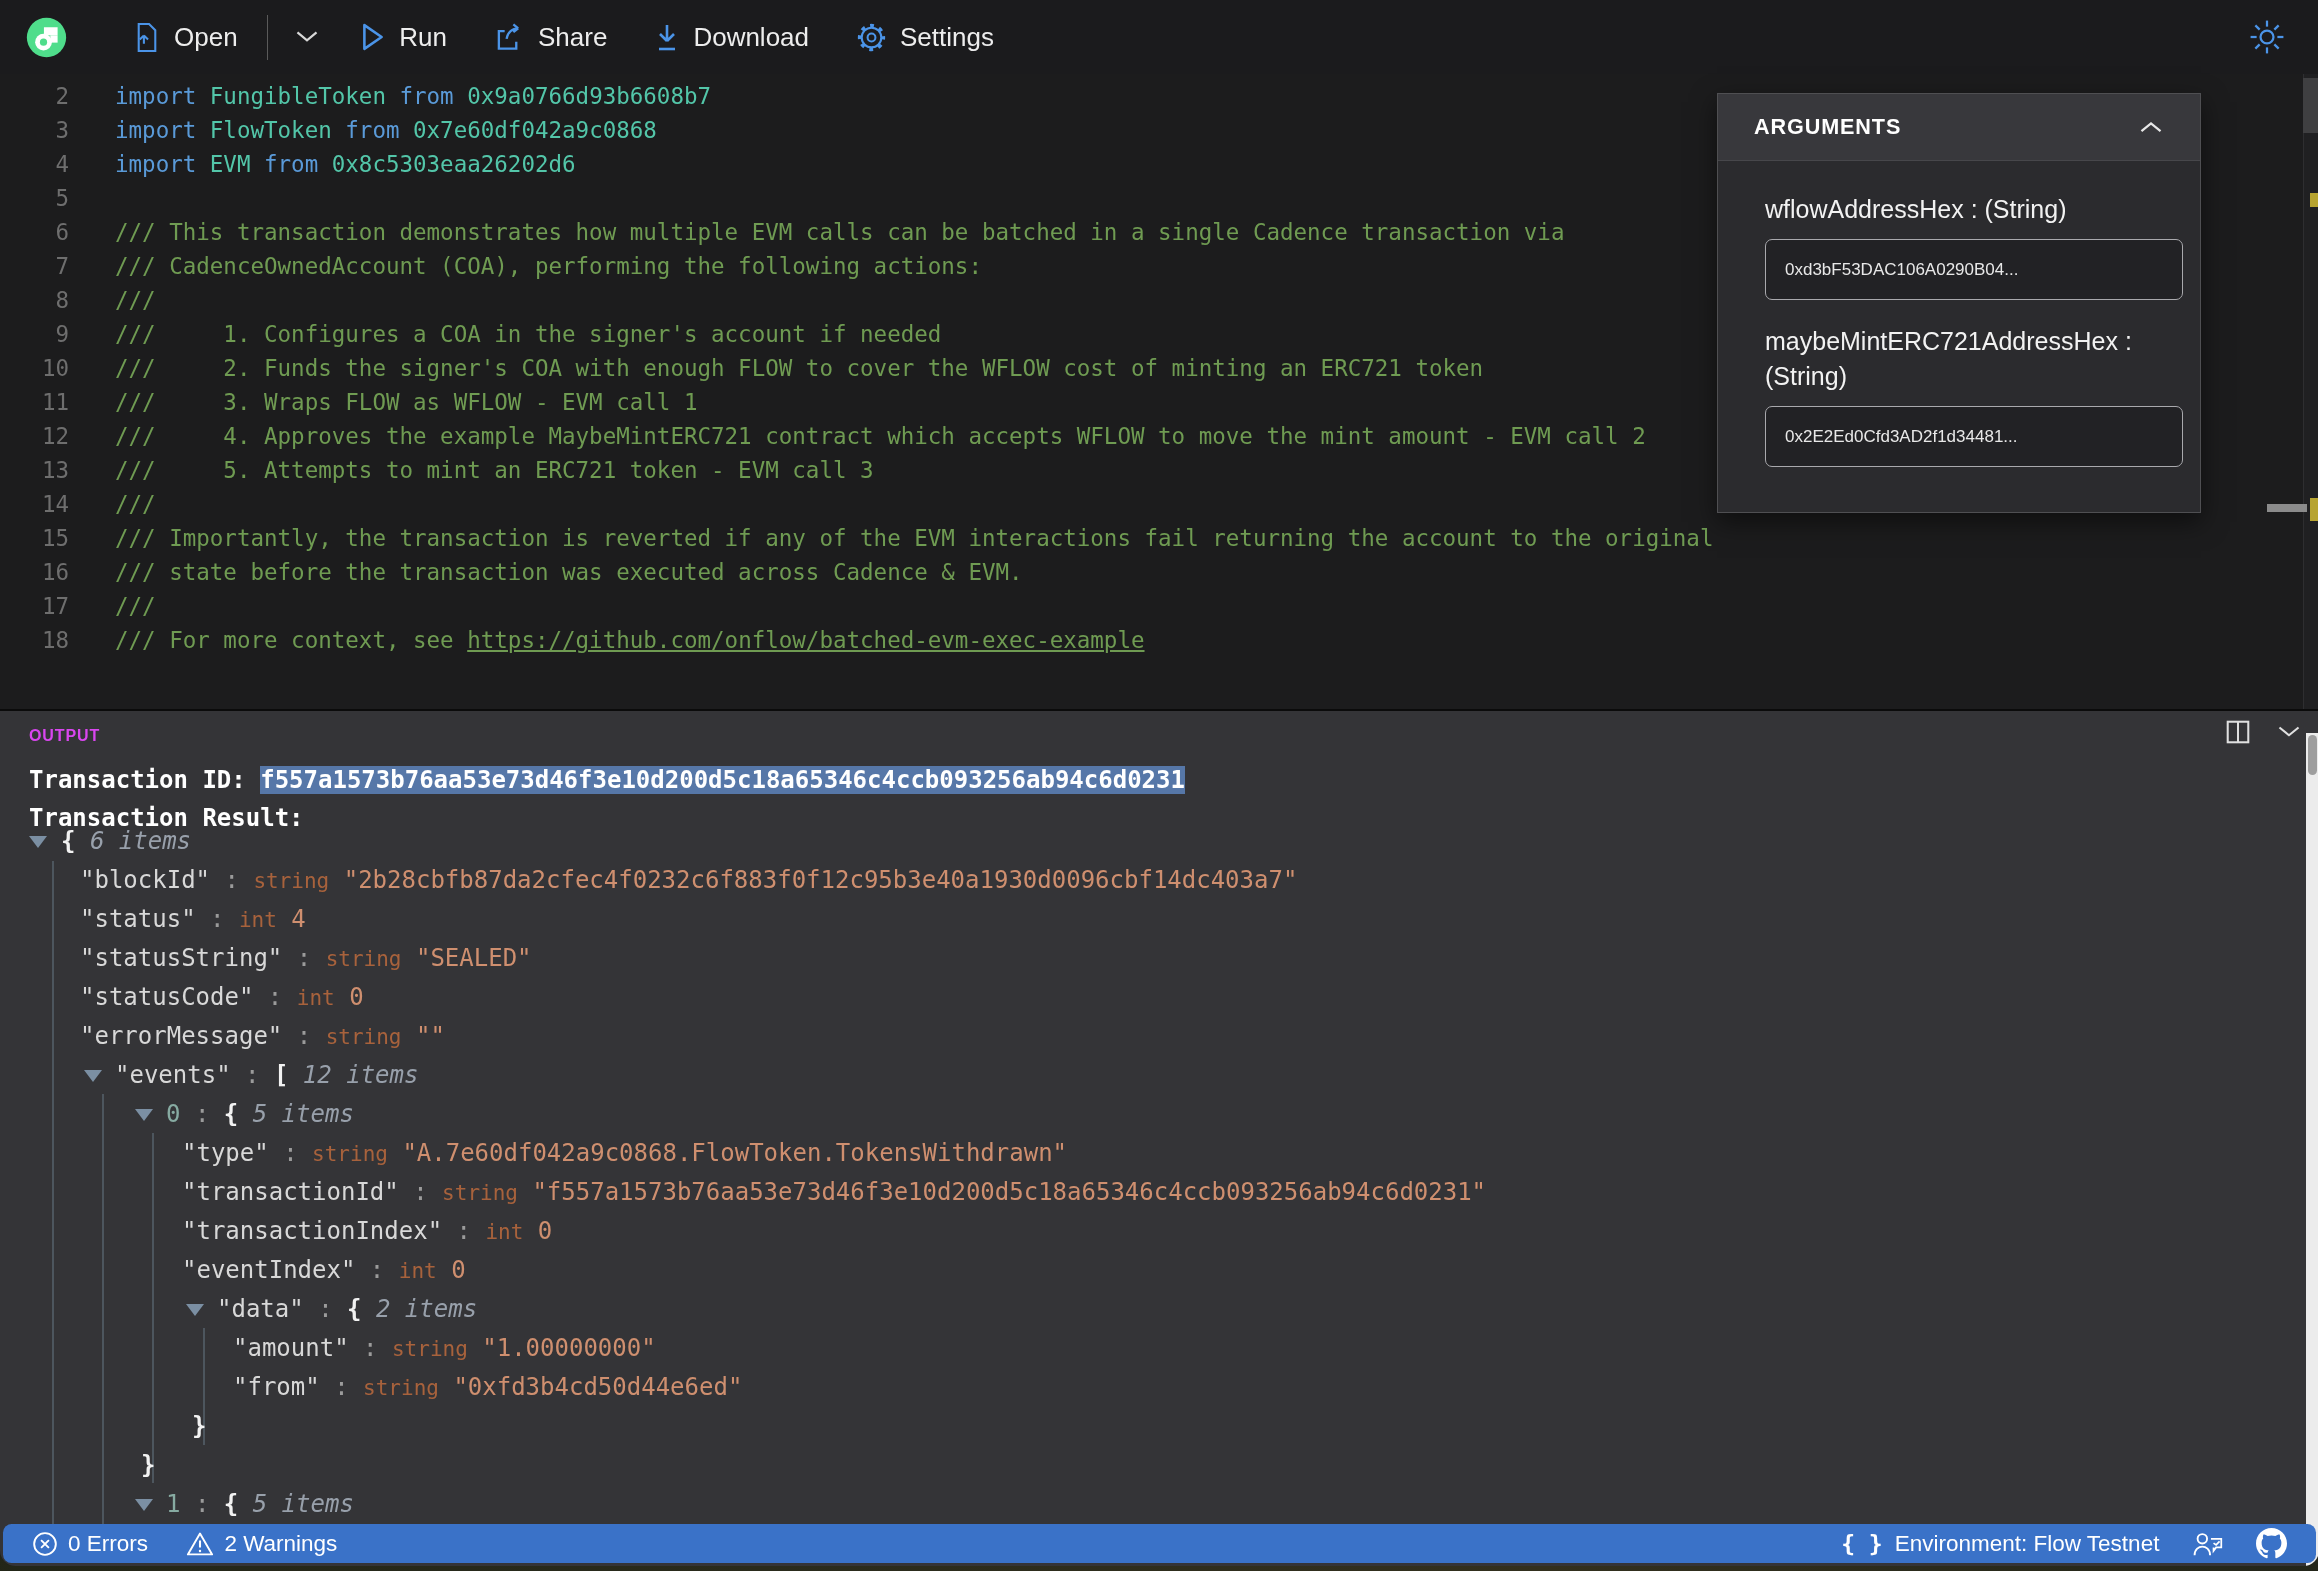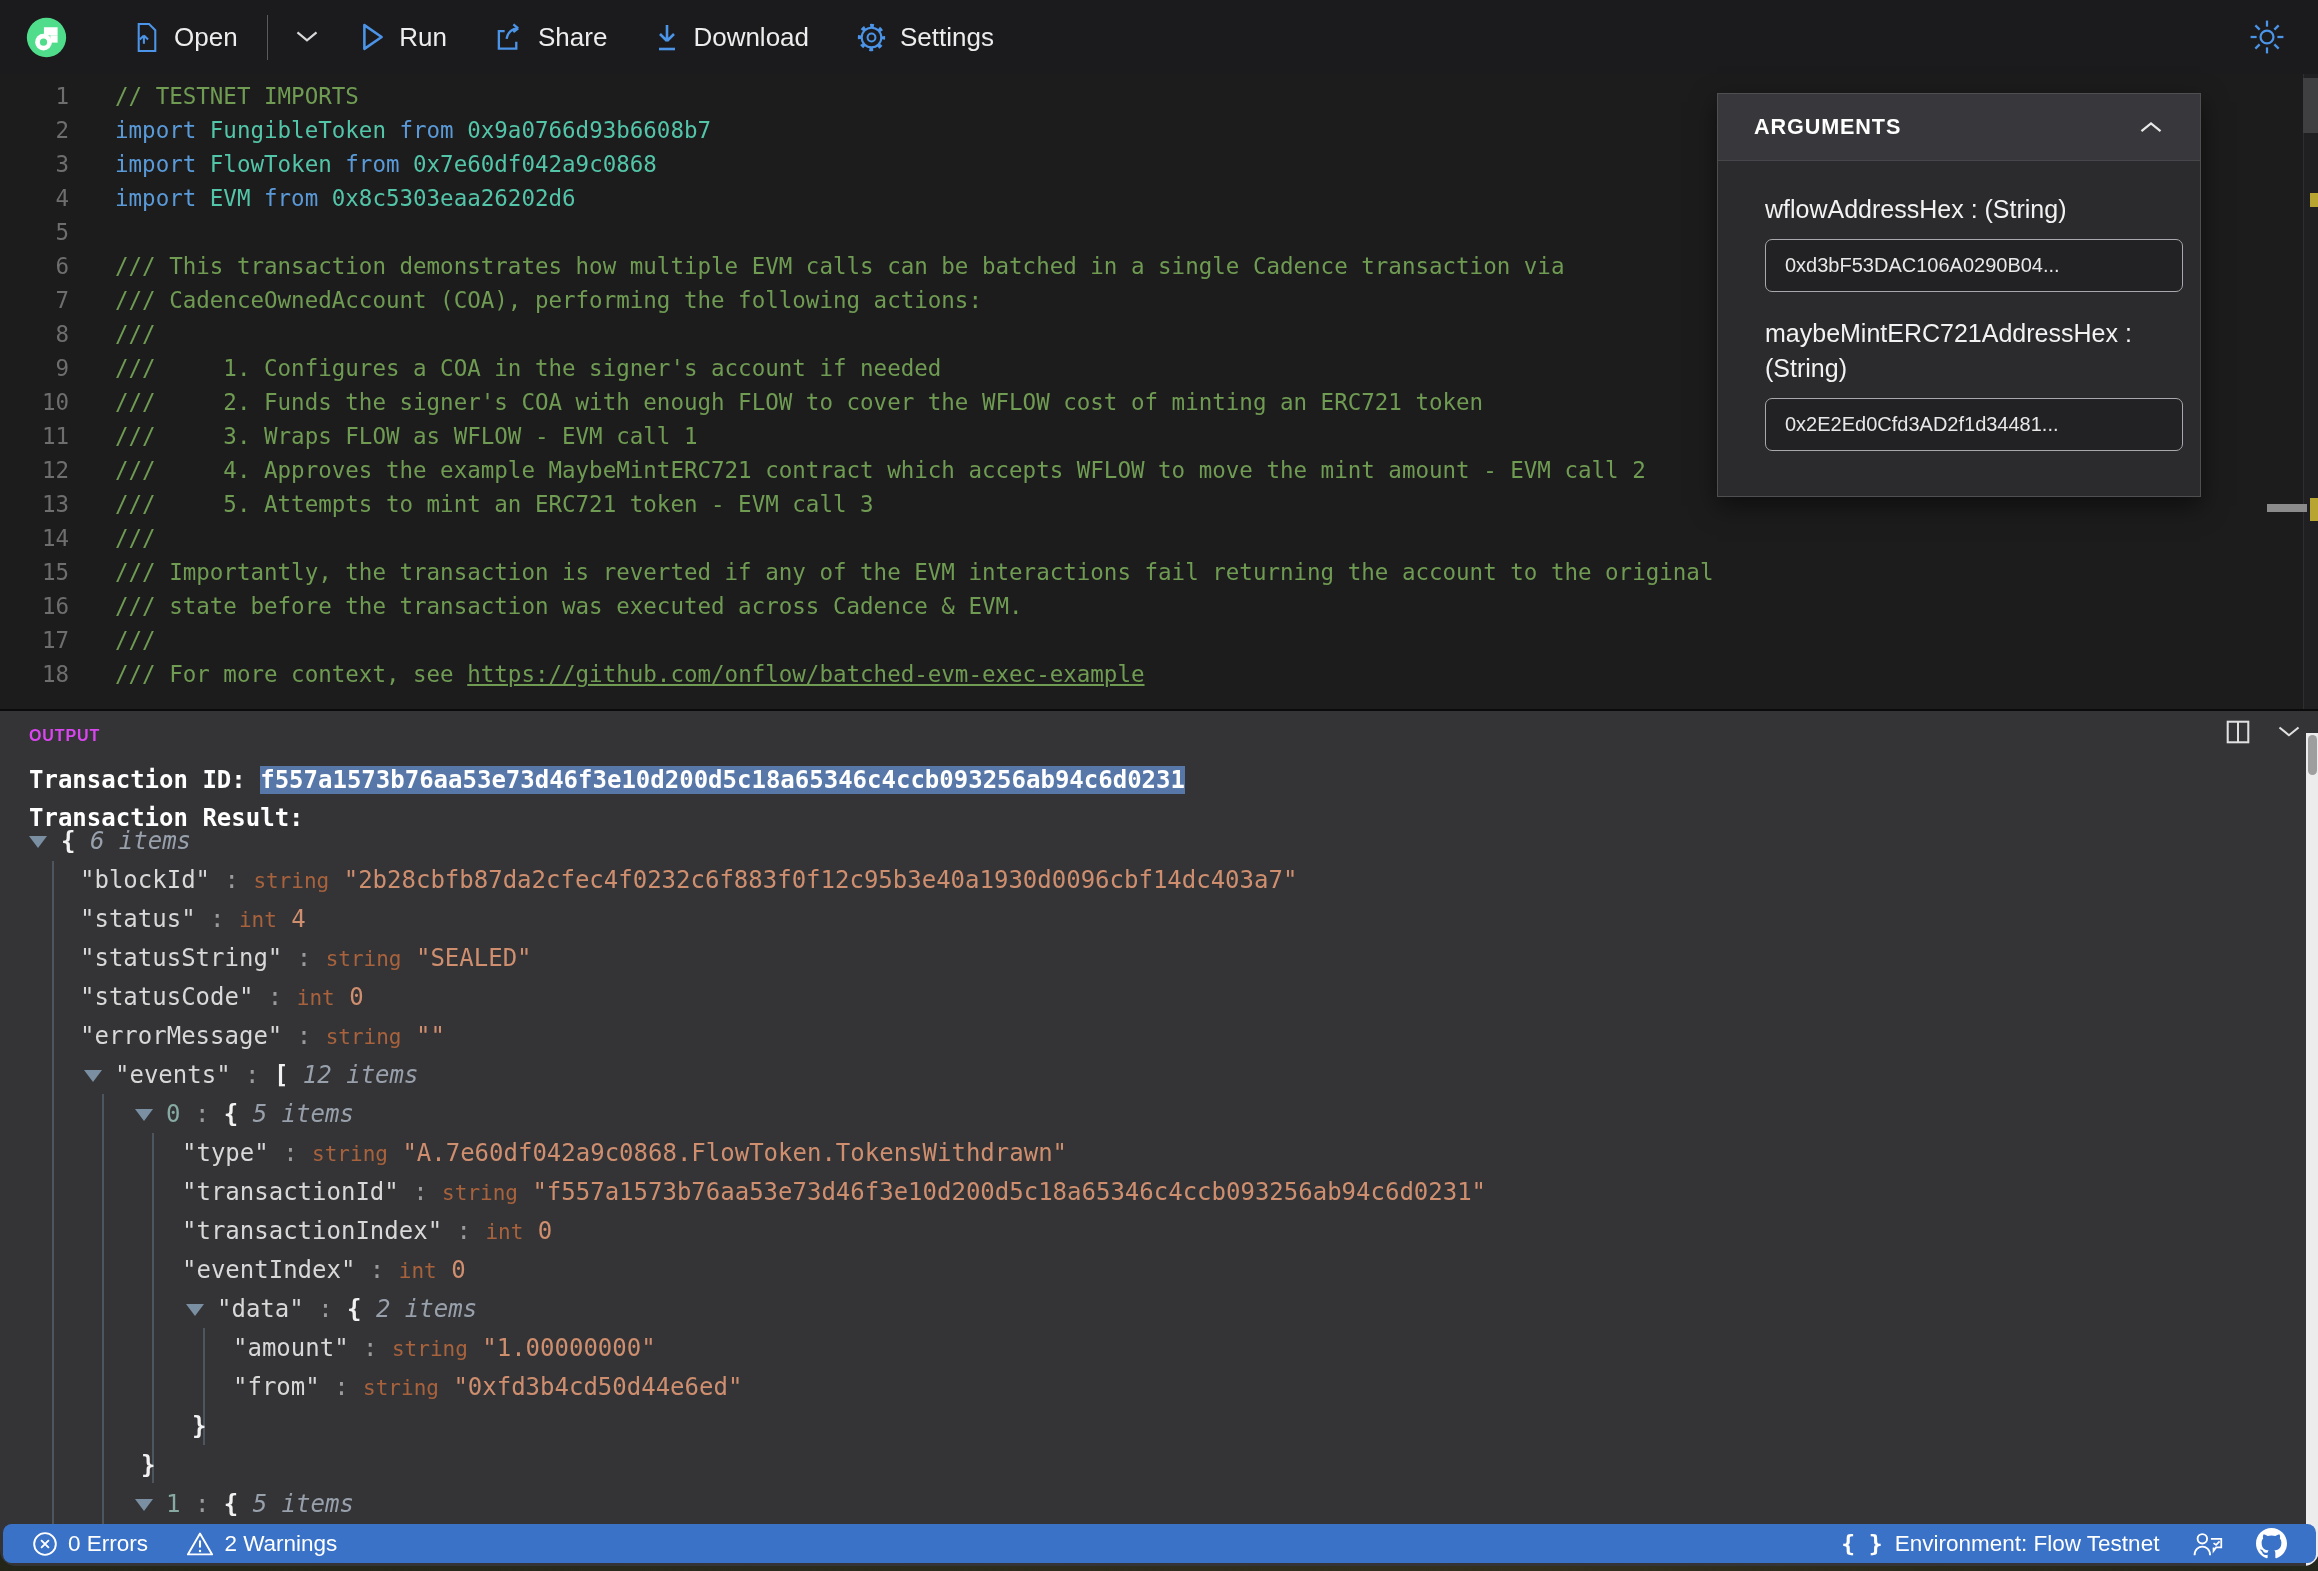--- a/index.html
+++ b/index.html
@@ -48,23 +48,23 @@
 
   
   .args-panel { position:absolute; left:1717px; top:93px; width:484px;
     background:#2b2b2e; border:0.9px solid #4f4f52; box-shadow:0 8.6px 24px rgba(0,0,0,.5); }
   .args-header { height:67px; background:#38383c; display:flex; align-items:center;
     justify-content:space-between; padding:0 36px 0 36px; cursor:pointer;
     border-bottom:0.9px solid #47474b; }
   .args-title { color:#ffffff; font-size:21.6px; font-weight:bold; letter-spacing:0.9px; }
   .args-body { padding:17.3px 33px 45px 47px; }
   .arg-label { color:#f2f2f2; font-size:25px; line-height:35px; margin:14px 0 12px 0; }
-  .arg-input { display:block; width:418px; height:53px; background:#222225;
+  .arg-input { display:block; width:418px; height:61px; background:#222225;
     border:1.7px solid #a9a9ad; border-radius:7px; color:#e8e8e8;
-    font-size:20px; font-family:"Liberation Sans", sans-serif; padding:0 19px; }
+    font-size:17px; font-family:"Liberation Sans", sans-serif; padding:0 19px; }
   .arg-label.second { margin-top:24px; }
 
   
   .split-divider { position:absolute; top:709px; left:0; right:0; height:2.6px; background:#0b0b0b; }
   .output { position:absolute; top:711px; left:0; right:0; bottom:0; background:#343437; overflow:hidden; }
   .output-title { position:absolute; top:15.6px; left:29px; color:#d946ef;
     font-size:16px; font-weight:bold; letter-spacing:0.9px; }
   .output-icons { position:absolute; top:8.6px; right:17.3px; display:flex; gap:26px; align-items:center; }
   .output-icons > span { cursor:pointer; display:flex; }
   .mono-bold { font-family:"DejaVu Sans Mono", monospace; font-weight:bold;
@@ -180,21 +180,20 @@
             <path d="M30.5 30.5 l5 5"></path>
             <path d="M35.5 8.5 l-5 5"></path>
             <path d="M13.5 30.5 l-5 5"></path>
         </g>
       </svg>
     </div>
   </div>
 
   <div class="editor">
     <div>
-        <div class="code-line"><span class="gutter">1</span><span class="code-body"><span class="tok-comment">// TESTNET IMPORTS</span></span></div>
         <div class="code-line"><span class="gutter">2</span><span class="code-body"><span class="tok-keyword">import</span><span class="tok-plain"> </span><span class="tok-type">FungibleToken</span><span class="tok-plain"> </span><span class="tok-keyword">from</span><span class="tok-plain"> </span><span class="tok-type">0x9a0766d93b6608b7</span></span></div>
         <div class="code-line"><span class="gutter">3</span><span class="code-body"><span class="tok-keyword">import</span><span class="tok-plain"> </span><span class="tok-type">FlowToken</span><span class="tok-plain"> </span><span class="tok-keyword">from</span><span class="tok-plain"> </span><span class="tok-type">0x7e60df042a9c0868</span></span></div>
         <div class="code-line"><span class="gutter">4</span><span class="code-body"><span class="tok-keyword">import</span><span class="tok-plain"> </span><span class="tok-type">EVM</span><span class="tok-plain"> </span><span class="tok-keyword">from</span><span class="tok-plain"> </span><span class="tok-type">0x8c5303eaa26202d6</span></span></div>
         <div class="code-line"><span class="gutter">5</span><span class="code-body"></span></div>
         <div class="code-line"><span class="gutter">6</span><span class="code-body"><span class="tok-comment">/// This transaction demonstrates how multiple EVM calls can be batched in a single Cadence transaction via</span></span></div>
         <div class="code-line"><span class="gutter">7</span><span class="code-body"><span class="tok-comment">/// CadenceOwnedAccount (COA), performing the following actions:</span></span></div>
         <div class="code-line"><span class="gutter">8</span><span class="code-body"><span class="tok-comment">///</span></span></div>
         <div class="code-line"><span class="gutter">9</span><span class="code-body"><span class="tok-comment">///     1. Configures a COA in the signer's account if needed</span></span></div>
         <div class="code-line"><span class="gutter">10</span><span class="code-body"><span class="tok-comment">///     2. Funds the signer's COA with enough FLOW to cover the WFLOW cost of minting an ERC721 token</span></span></div>
         <div class="code-line"><span class="gutter">11</span><span class="code-body"><span class="tok-comment">///     3. Wraps FLOW as WFLOW - EVM call 1</span></span></div>

